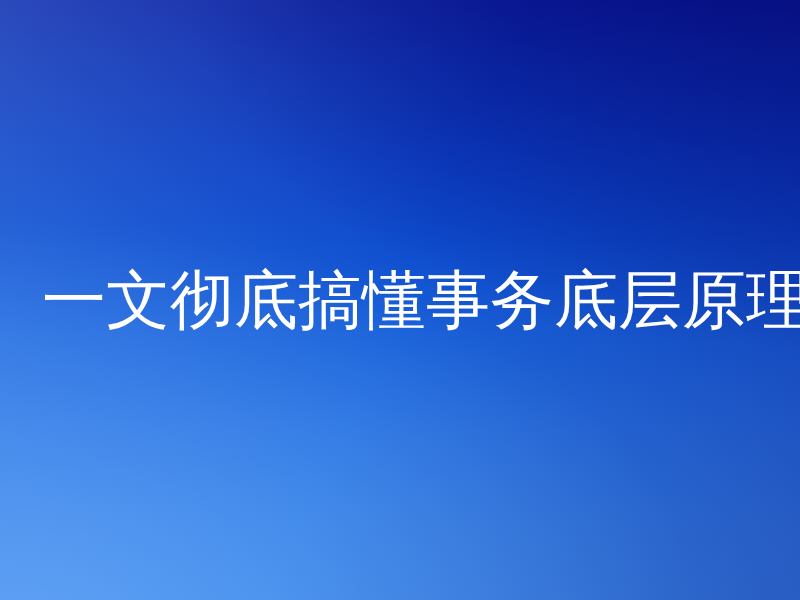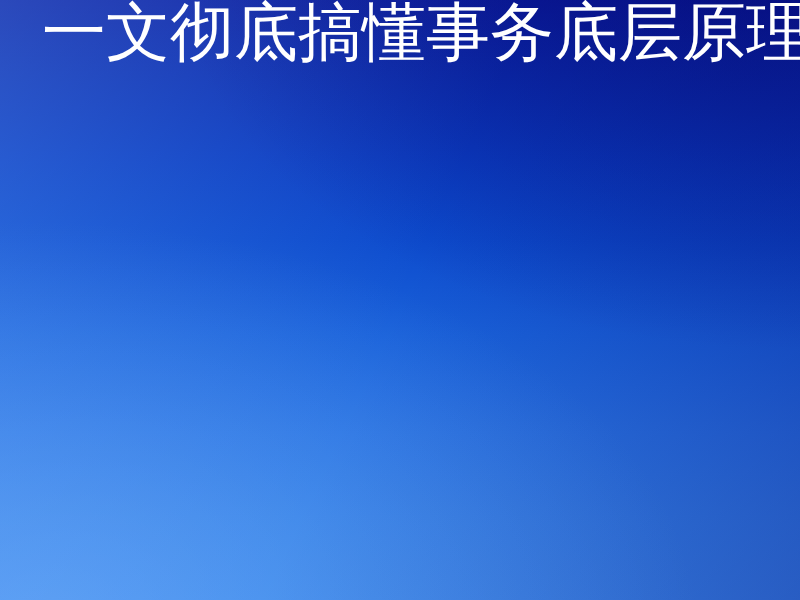--- a/index.html
+++ b/index.html
@@ -70,21 +70,21 @@
     pointer-events: none;
   }
 
   #slide .title-layer {
     position: absolute;
     left: 0;
     top: 0;
     width: 800px;
     height: 600px;
     display: flex;
-    align-items: flex-start;
+    align-items: center;
     justify-content: flex-start;
   }
 
   #slide .title-text {
     margin: 0;
     padding: 0 0 0 42px;
     color: #ffffff;
     font-size: 64px;
     line-height: 1.0;
     font-weight: 400;

